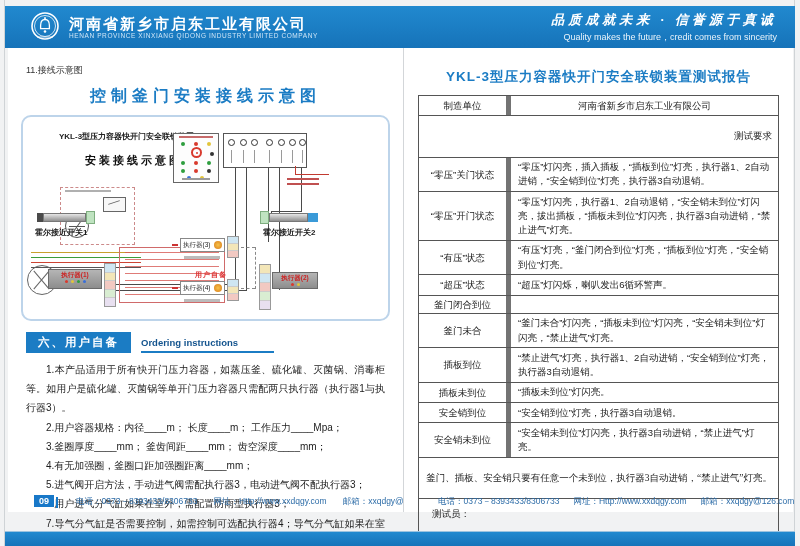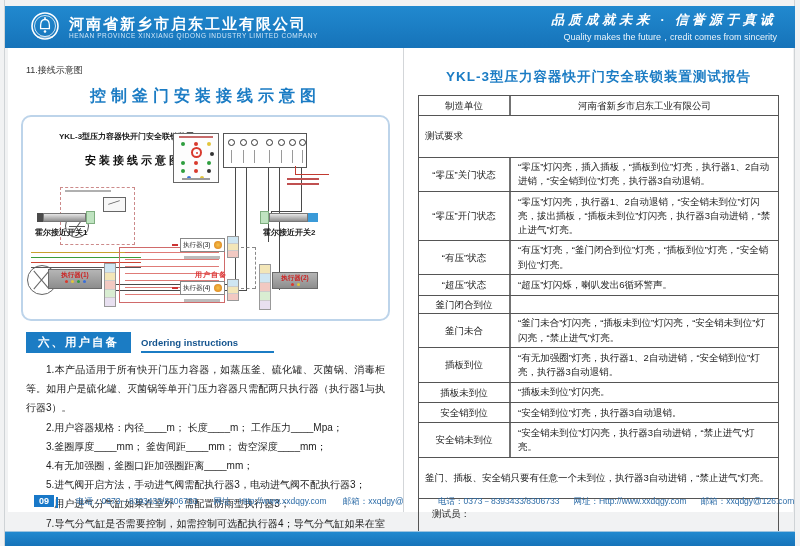--- a/index.html
+++ b/index.html
@@ -104,24 +104,24 @@
   .ohead-cn { background:#1b7cc4; color:#fff; font-weight:bold; font-size:11.5px; letter-spacing:2px; padding:3px 12px; }
   .ohead-en { color:#14548e; font-weight:bold; font-size:9.5px; margin-left:10px; padding:0 36px 3px 0; border-bottom:2px solid #1b7cc4; }
   .orders { margin:7px 18px 0 18px; }
   .orders p { font-size:10px; color:#1c1c1c; line-height:1.92; text-indent:2em; text-align:justify; }
 
   
   .rtitle { text-align:center; color:#1b7cc4; font-weight:bold; font-size:13.5px; letter-spacing:1px; margin-top:20px; }
   .rtable { margin:9px 14px 0 14px; border:1px solid #555; font-size:9.5px; color:#222; }
   .trow { display:flex; border-top:1px solid #555; }
   .trow:first-child { border-top:none; }
-  .tlabel { width:92px; flex:0 0 auto; border-right:2px solid #737373; display:flex; align-items:center; justify-content:center; text-align:center; padding:2px 3px; line-height:1.4; }
+  .tlabel { width:92px; flex:0 0 auto; border-right:5px solid #737373; display:flex; align-items:center; justify-content:center; text-align:center; padding:2px 3px; line-height:1.4; }
   .tvalue { flex:1; padding:2.5px 7px; line-height:1.5; display:flex; align-items:center; }
   .tvalue.ctr { justify-content:center; text-align:center; }
-  .tfull { flex:1; text-align:left; padding:13px 6px; line-height:1.5; }
+  .tfull { flex:1; text-align:right; padding:13px 6px; line-height:1.5;font-family:Liberation Serif, serif; }
   .sig { position:relative; height:64px; }
   .sig .tester { position:absolute; left:13px; top:9px; }
   .sig .concl { position:absolute; left:13px; top:37px;font-family:Liberation Serif, serif; }
   .sig .dateln { position:absolute; left:57%; bottom:5px; letter-spacing:2px; }
 </style>
 </head>
 <body>
 
 <div class="stage">
   <div class="edge" style="left:4px"></div>
@@ -349,21 +349,21 @@
       </div>
       <div class="trow">
         <div class="tlabel">釜门闭合到位</div>
       </div>
       <div class="trow">
         <div class="tlabel">釜门未合</div>
         <div class="tvalue">“釜门未合”灯闪亮，“插板未到位”灯闪亮，“安全销未到位”灯闪亮，“禁止进气”灯亮。</div>
       </div>
       <div class="trow">
         <div class="tlabel">插板到位</div>
-        <div class="tvalue">“有无加强圈”灯亮，执行器1、2自动进销，“安全销到位”灯亮，执行器3自动退销。</div>
+        <div class="tvalue">“禁止进气”灯亮，执行器1、2自动进销，“安全销到位”灯亮，执行器3自动退销。</div>
       </div>
       <div class="trow">
         <div class="tlabel">插板未到位</div>
         <div class="tvalue">“插板未到位”灯闪亮。</div>
       </div>
       <div class="trow">
         <div class="tlabel">安全销到位</div>
         <div class="tvalue">“安全销到位”灯亮，执行器3自动退销。</div>
       </div>
       <div class="trow">

